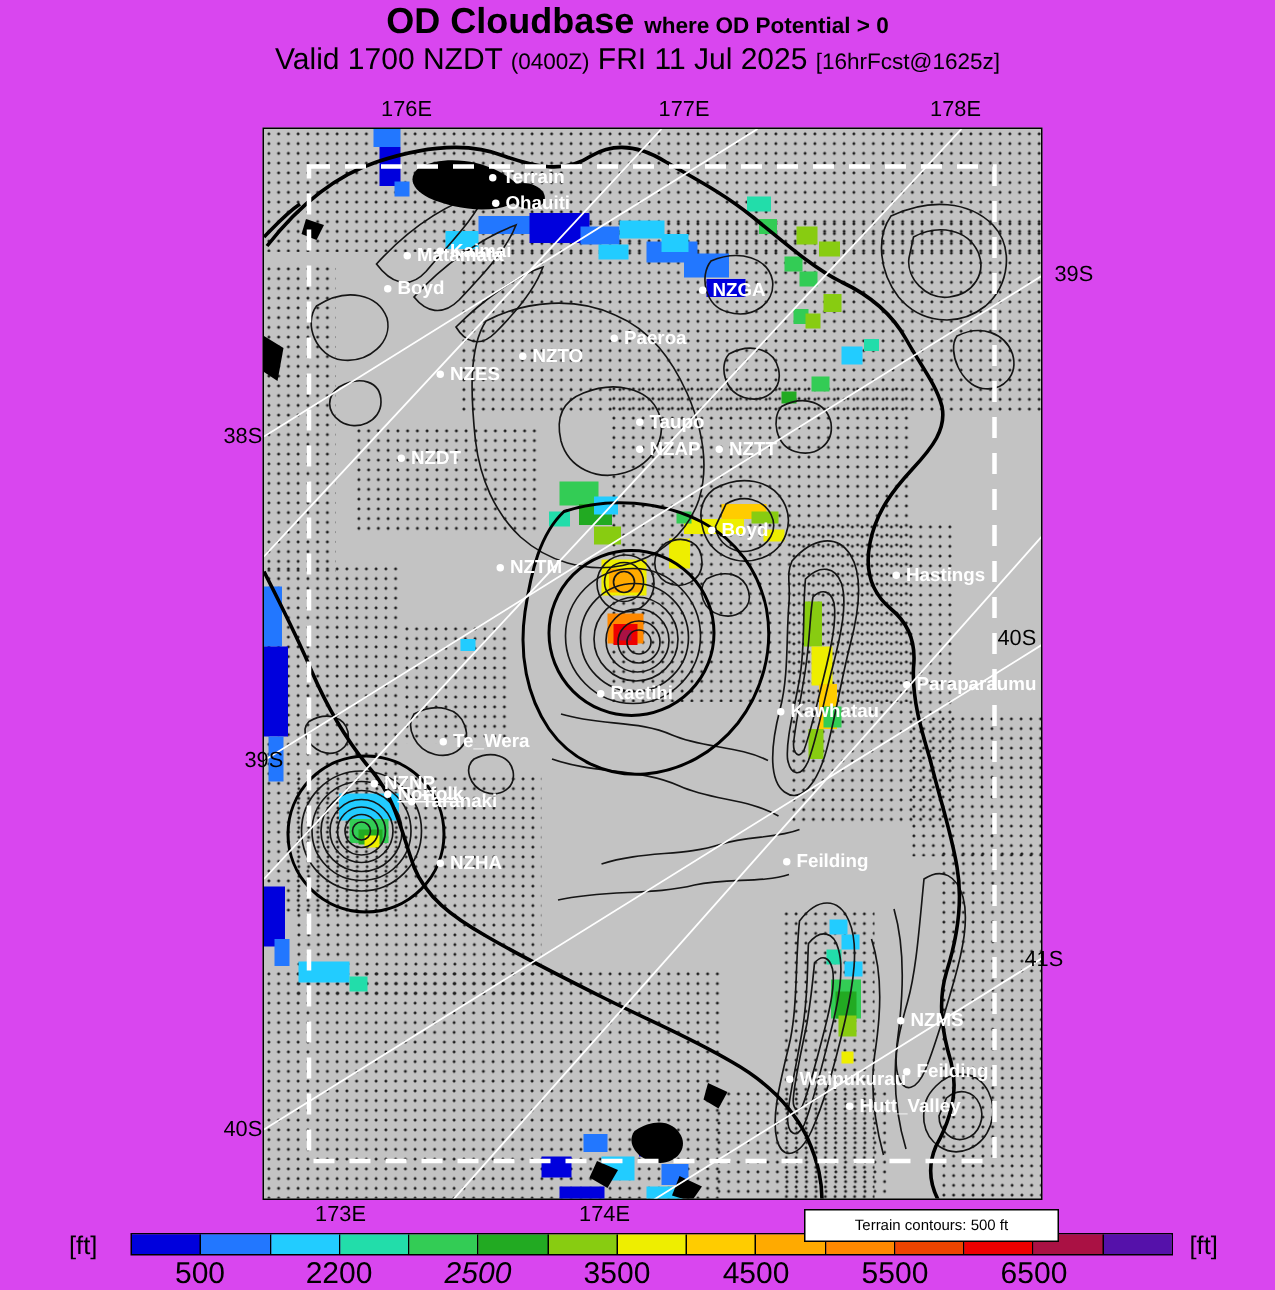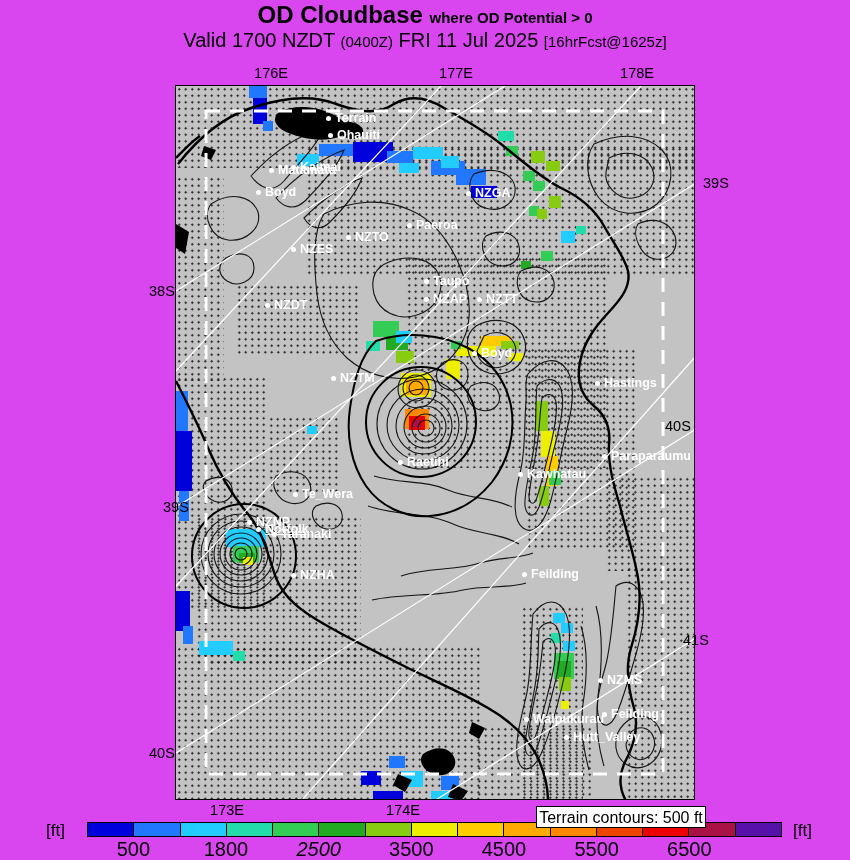--- a/index.html
+++ b/index.html
@@ -20,21 +20,21 @@
            background-size:6.5px 6.5px;}
   .patch{position:absolute;}
   svg.contours{position:absolute;left:0;top:0;}
   .place{position:absolute;color:#fff;font-size:12.5px;font-weight:bold;white-space:nowrap;line-height:1;}
   .place .dot{display:inline-block;width:5px;height:5px;border-radius:50%;background:#fff;margin-right:4px;vertical-align:middle;}
   
   .axis{position:absolute;font-size:14.5px;color:#000;white-space:nowrap;z-index:5;}
   .ax-center{transform:translateX(-50%);}
   
   .terrain-box{position:absolute;left:536px;top:806px;width:170px;height:22px;background:#fff;
-               border:1.6px solid #000;font-size:16px;text-align:center;line-height:22px;z-index:6;box-sizing:border-box;}
+               border:1.6px solid #000;font-size:10px;text-align:center;line-height:22px;z-index:6;box-sizing:border-box;}
   
   .cbar-wrap{position:absolute;left:0;top:820px;width:850px;height:40px;}
   .cbar{position:absolute;left:87px;top:2px;width:695px;height:15px;border:1px solid #000;
         display:flex;box-sizing:border-box;}
   .cbar .seg{flex:1 1 0;border-right:1px solid #000;}
   .cbar .seg:last-child{border-right:none;}
   .cbar-ticks{position:absolute;left:87px;top:18px;width:695px;height:22px;}
   .cbar-tick{position:absolute;transform:translateX(-50%);font-size:20px;}
   .ft-unit{position:absolute;top:1px;font-size:17px;}
 </style>
@@ -306,21 +306,21 @@
         <div class="seg" style="background: rgb(255, 204, 0);"></div>
         <div class="seg" style="background: rgb(255, 170, 0);"></div>
         <div class="seg" style="background: rgb(255, 136, 0);"></div>
         <div class="seg" style="background: rgb(238, 68, 0);"></div>
         <div class="seg" style="background: rgb(238, 0, 0);"></div>
         <div class="seg" style="background: rgb(170, 17, 68);"></div>
         <div class="seg" style="background: rgb(85, 17, 170);"></div>
       </div>
     <div class="cbar-ticks" id="cbar-ticks">
         <span class="cbar-tick" style="left: 6.66667%;">500</span>
-        <span class="cbar-tick" style="left: 20%;">1800</span>
+        <span class="cbar-tick" style="left: 20%;">2200</span>
         <span class="cbar-tick" style="left: 33.3333%; font-style: italic;">2500</span>
         <span class="cbar-tick" style="left: 46.6667%;">3500</span>
         <span class="cbar-tick" style="left: 60%;">4500</span>
         <span class="cbar-tick" style="left: 73.3333%;">5500</span>
         <span class="cbar-tick" style="left: 86.6667%;">6500</span>
       </div>
     <span class="ft-unit" style="left:793px;">[ft]</span>
   </div>
 
 </div>

